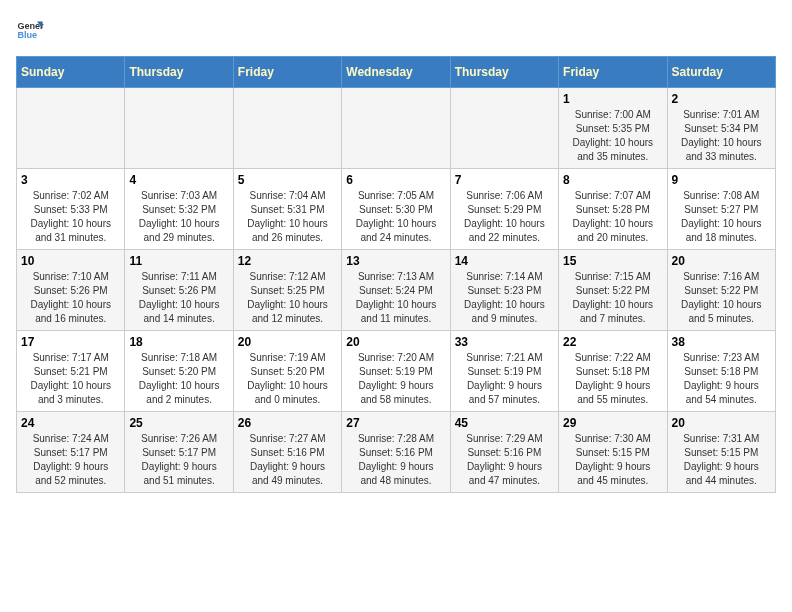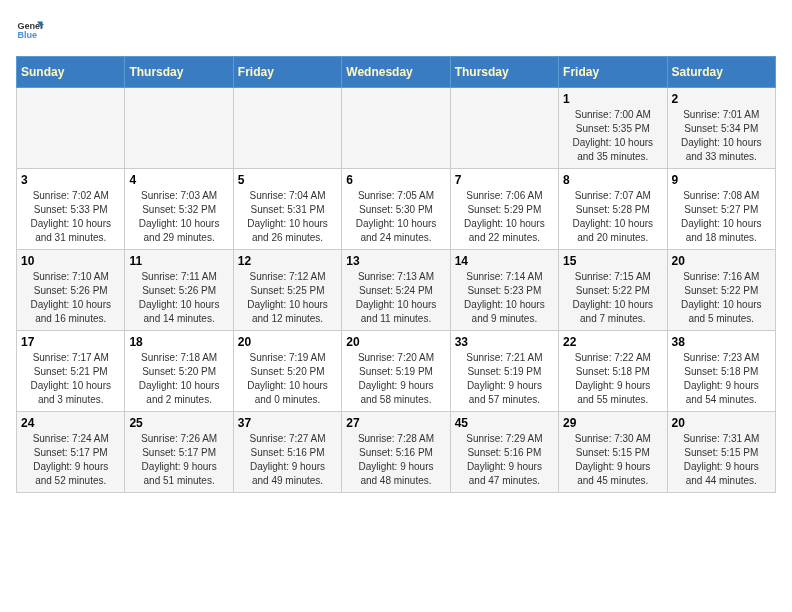--- a/index.html
+++ b/index.html
@@ -224,21 +224,21 @@
       <tr>
         <td>
           <span class="day-number">24</span>
           <div class="day-info">Sunrise: 7:24 AM<br>Sunset: 5:17 PM<br>Daylight: 9 hours<br>and 52 minutes.</div>
         </td>
         <td>
           <span class="day-number">25</span>
           <div class="day-info">Sunrise: 7:26 AM<br>Sunset: 5:17 PM<br>Daylight: 9 hours<br>and 51 minutes.</div>
         </td>
         <td>
-          <span class="day-number">37</span>
+          <span class="day-number">26</span>
           <div class="day-info">Sunrise: 7:27 AM<br>Sunset: 5:16 PM<br>Daylight: 9 hours<br>and 49 minutes.</div>
         </td>
         <td>
           <span class="day-number">27</span>
           <div class="day-info">Sunrise: 7:28 AM<br>Sunset: 5:16 PM<br>Daylight: 9 hours<br>and 48 minutes.</div>
         </td>
         <td>
           <span class="day-number">45</span>
           <div class="day-info">Sunrise: 7:29 AM<br>Sunset: 5:16 PM<br>Daylight: 9 hours<br>and 47 minutes.</div>
         </td>

